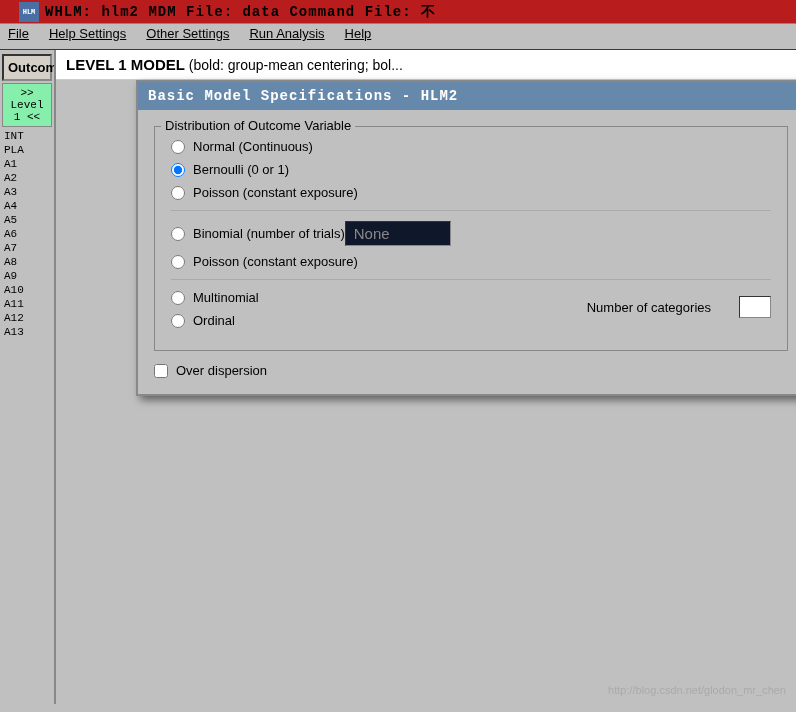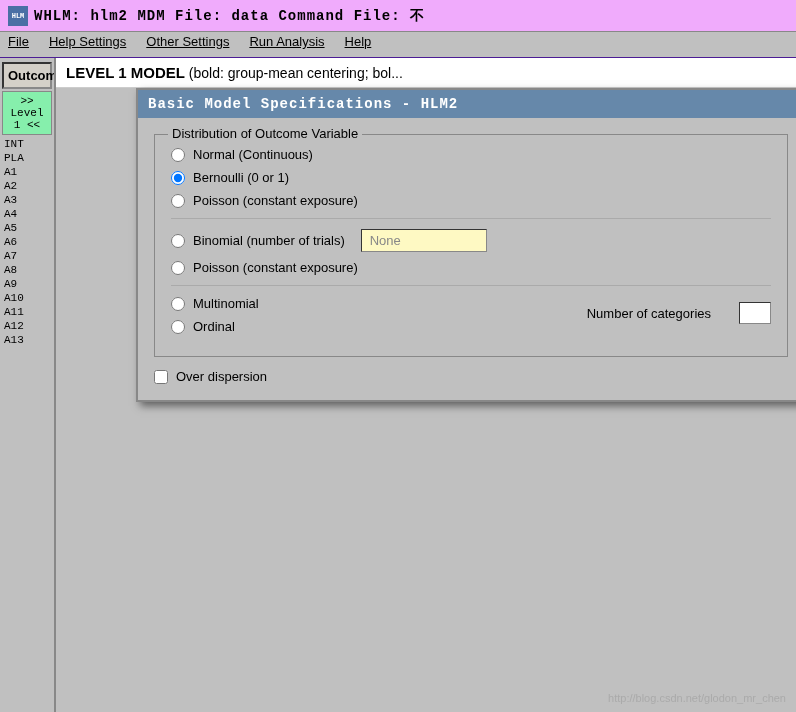--- a/index.html
+++ b/index.html
@@ -7,26 +7,26 @@
       width: 796px;
       height: 712px;
       background: #c0c0c0;
       font-family: 'Courier New', monospace;
       overflow: hidden;
       position: relative;
     }
 
     
     .title-bar {
-      background: #f0abfc;
-      display: flex;
-      align-items: center;
-      padding: 4px 8px;
+      background: #b91c1c;
+      display: flex;
+      align-items: center;
+      padding: 4px 19px;
       border-bottom: 1px solid #888;
-      height: 32px;
+      height: 24px;
     }
     .title-bar-icon {
       width: 20px;
       height: 20px;
       background: #4a6fa5;
       margin-right: 6px;
       display: flex;
       align-items: center;
       justify-content: center;
       font-size: 9px;
@@ -149,21 +149,21 @@
     
     .group-box {
       border: 1px solid #888;
       padding: 12px 16px 14px 16px;
       margin-bottom: 12px;
       position: relative;
     }
     .group-box-label {
       position: absolute;
       top: -9px;
-      left: 13px;
+      left: 6px;
       background: #c0c0c0;
       padding: 0 4px;
       font-size: 13px;
       font-family: Arial, sans-serif;
       color: #000;
     }
 
     
     .radio-option {
       display: flex;
@@ -184,29 +184,29 @@
     .section-separator {
       border: none;
       border-top: 1px solid #aaa;
       margin: 10px 0;
     }
 
     
     .option-with-dropdown {
       display: flex;
       align-items: center;
-      gap: 16px;
+      gap: 0;
     }
     .dropdown-field {
-      background: #fef9c3;
+      background: #0f172a;
       border: 1px inset #888;
       padding: 3px 8px;
-      font-size: 13px;
-      font-family: Arial, sans-serif;
-      width: 126px;
+      font-size: 15px;
+      font-family: Arial, sans-serif;
+      width: 106px;
       color: #888;
     }
     .categories-box {
       border: 1px inset #888;
       width: 32px;
       height: 22px;
       background: white;
     }
 
     

